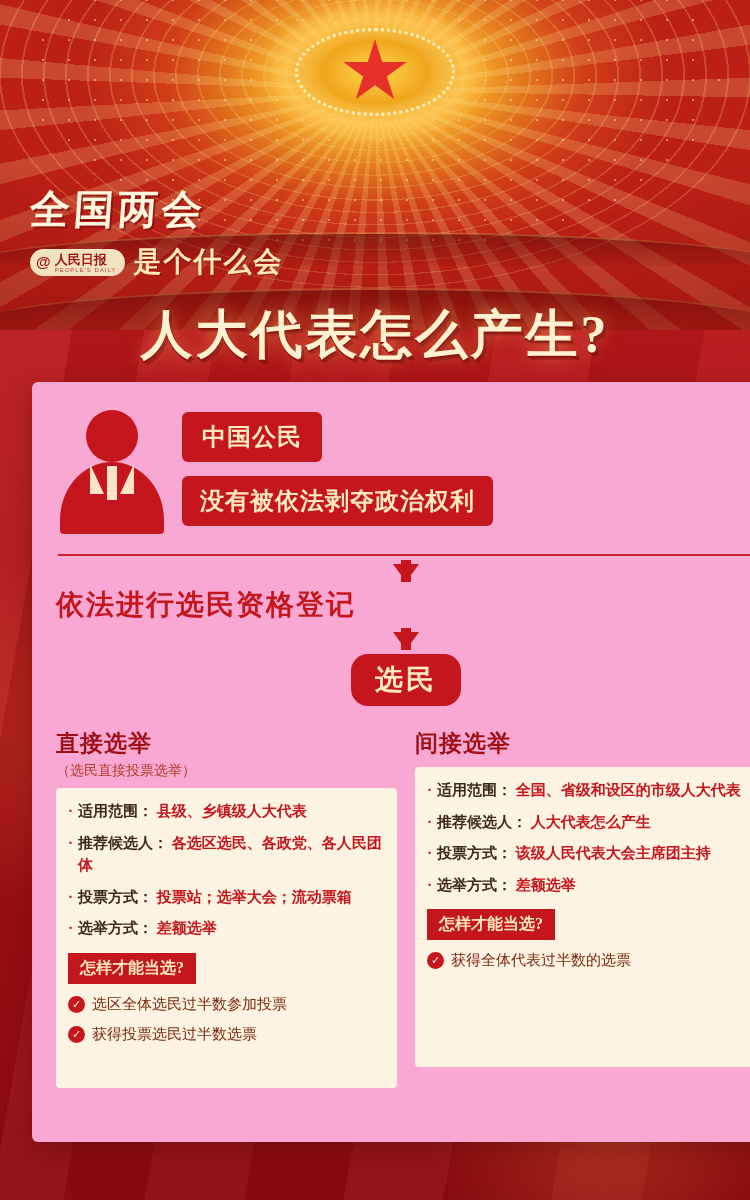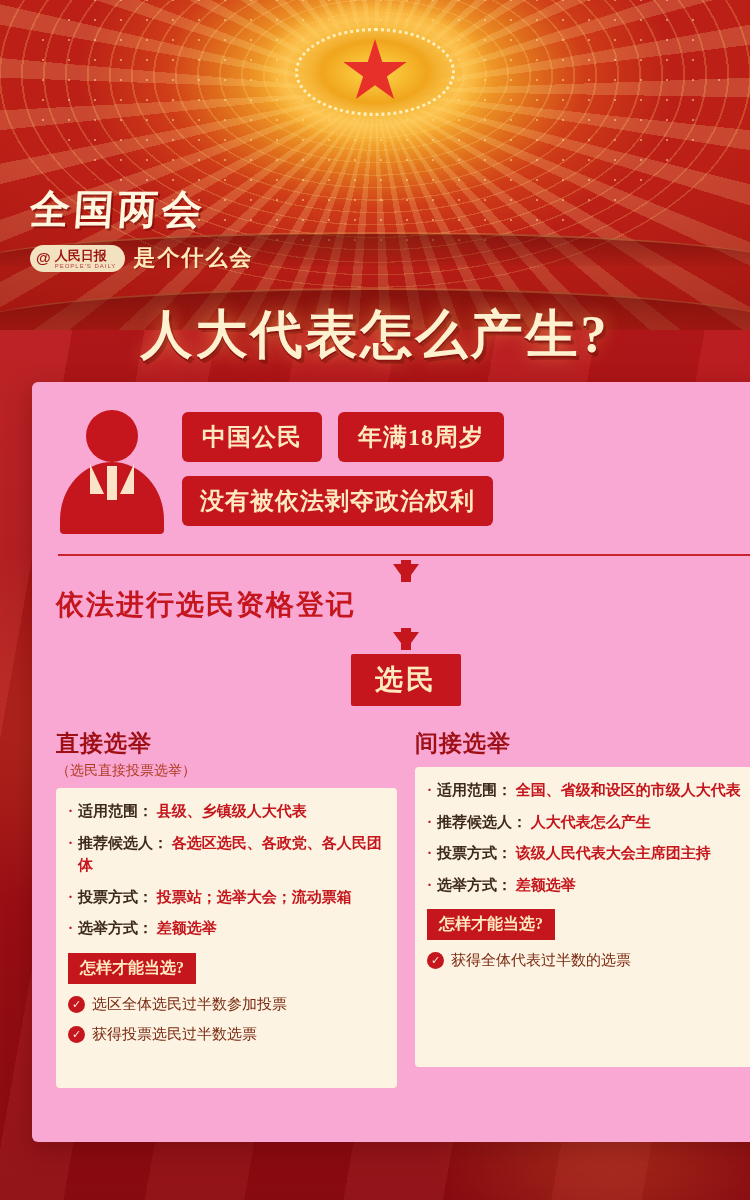--- a/index.html
+++ b/index.html
@@ -138,21 +138,21 @@
     border-radius: 14px;
     padding: 2px 9px 3px 6px;
     line-height: 1;
   }
   .pd-at {
     font-size: 15px; font-weight: 700; color: #9c1410;
   }
   .pd-name { font-size: 13px; font-weight: 700; }
   .pd-sub { font-size: 6px; letter-spacing: 1px; display: block; color: #b8403a; }
   .brand-sub {
-    font-size: 22px; font-weight: 700; color: #ffe9b8;
+    font-size: 28px; font-weight: 700; color: #ffe9b8;
     letter-spacing: 2px;
     text-shadow: 1px 1px 0 rgba(120,10,8,.6);
   }
 
   
   .headline {
     position: absolute; left: 0; top: 300px; width: 750px;
     text-align: center;
     font-family: "Liberation Serif", serif;
     font-size: 52px;
@@ -254,21 +254,21 @@
     letter-spacing: 2px;
   }
   .pill {
     display: inline-block;
     background: #c4161c;
     color: #ffe9c0;
     font-family: "Liberation Serif", serif;
     font-weight: 700;
     font-size: 28px;
     letter-spacing: 3px;
-    border-radius: 2px;
+    border-radius: 17px;
     padding: 7px 24px;
     text-align: center;
   }
   .centerWrap { text-align: center; }
 
   
   .cols { display: flex; gap: 18px; margin-top: 22px; }
   .col { flex: 1 1 0; min-width: 0; }
   .colTitle {
     font-family: Liberation Serif, serif;
@@ -369,21 +369,20 @@
     <div class="avatar">
       <div class="head"></div>
       <div class="body"></div>
       <div class="collarL"></div>
       <div class="collarR"></div>
       <div class="tie"></div>
     </div>
     <div class="tagCol">
       <div class="tagRow">
         <span class="tag">中国公民</span>
-        <span class="tag">年满18周岁</span>
       </div>
       <span class="tag wide">没有被依法剥夺政治权利</span>
     </div>
   </div>
 
   <div class="hr"></div>
 
   <div class="arrow"></div>
   <div class="centerLine">依法进行选民资格登记</div>
   <div class="arrow"></div>

